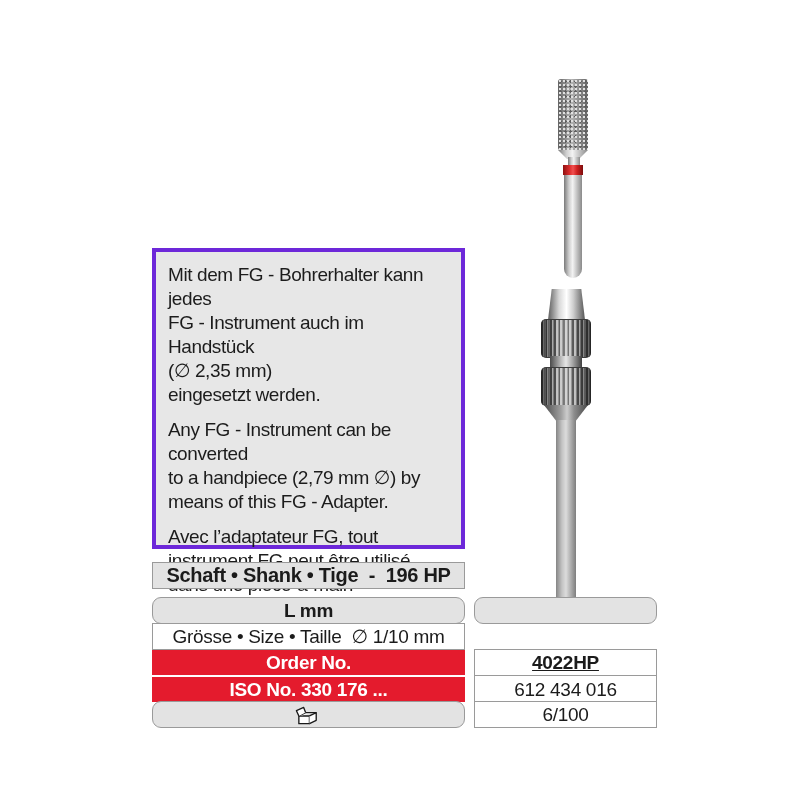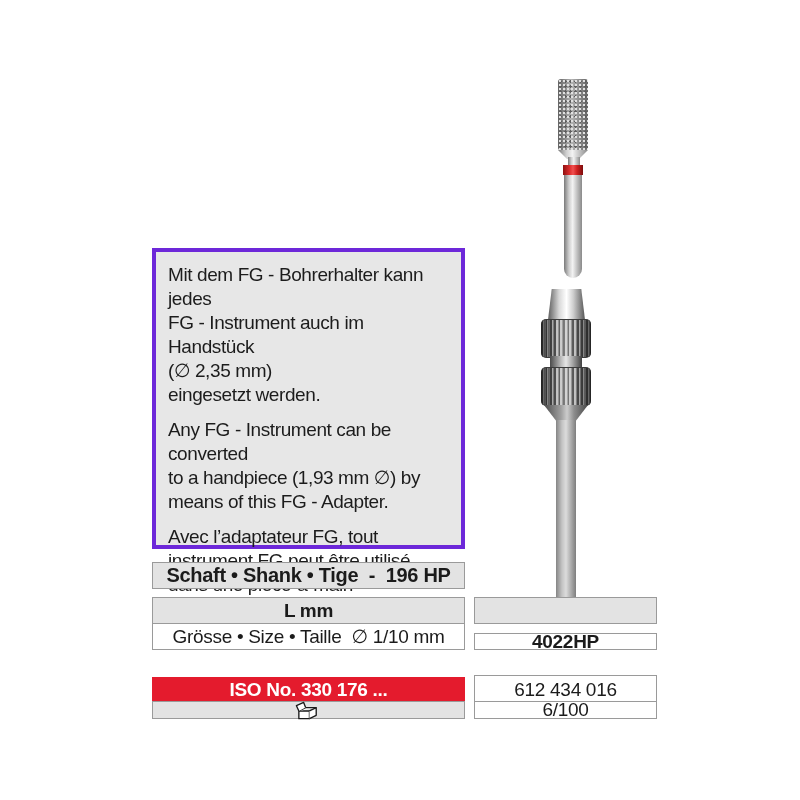--- a/index.html
+++ b/index.html
@@ -26,34 +26,34 @@
   }
   .shank-bar span{font-size:20px;font-weight:bold;letter-spacing:-0.3px;white-space:pre;}
   
   .cell{
     position:absolute;box-sizing:border-box;border:1px solid #9a9a9a;
     display:flex;align-items:center;justify-content:center;
     font-size:19px;letter-spacing:-0.3px;background:#ffffff;
   }
   .col-l{left:152px;width:313px;}
   .col-r{left:474px;width:183px;}
-  .gray{background:#e3e3e3;}
+  .gray{background:#e3e3e3;border-radius:9px;}
   .bold{font-weight:bold;}
   .red-cell{
     background:#e41b2d;border:none;color:#ffffff;font-weight:bold;
   }
   .ws-pre{white-space:pre;}
   
   .r0{top:597px;height:27px;}
   .r1{top:623px;height:27px;align-items:center;}
   .r2l{top:650px;height:25px;}      
-  .r2r{top:633px;height:17px;}
+  .r2r{top:649px;height:27px;text-decoration:underline;}
   .r3l{top:677px;height:25px;}      
   .r3r{top:675px;height:29px;text-align:center;}
-  .r4{top:701px;height:18px;}
+  .r4{top:701px;height:27px;}
   
   .metal-v{ background:linear-gradient(90deg,#7a7a7a 0%,#cfcfcf 28%,#f3f3f3 48%,#d6d6d6 62%,#8a8a8a 100%); }
   .bur-head{
     position:absolute;left:558px;top:79px;width:30px;height:71px;
     background-color:#9a9a9a;
     background-image:
       radial-gradient(#e2e2e2 1px,transparent 1.3px),
       radial-gradient(#5f5f5f 1px,transparent 1.3px),
       linear-gradient(90deg,rgba(0,0,0,.35),rgba(255,255,255,.25) 45%,rgba(0,0,0,.35));
     background-size:4px 4px,5px 5px,100% 100%;
@@ -122,41 +122,44 @@
     <div class="adp-taper"></div>
     <div class="adp-shaft"></div>
   </div>
 
   <div class="textbox">
     <p class="para">Mit dem FG - Bohrerhalter kann jedes
 FG - Instrument auch im Handstück
 (∅ 2,35 mm)
 eingesetzt werden.</p>
     <p class="para">Any FG - Instrument can be converted
-to a handpiece (1,93 mm ∅) by
+to a handpiece (2,79 mm ∅) by
 means of this FG - Adapter.</p>
     <p class="para">Avec l’adaptateur FG, tout
 instrument FG peut être utilisé
 dans une pièce-à-main
 ( ∅ 2,35mm).</p>
   </div>
 
   <div class="shank-bar">
     <span>Schaft • Shank • Tige  -  196 HP</span>
   </div>
 
   <div class="cell col-l r0 gray bold">
     <span>L mm</span>
   </div>
   <div class="cell col-r r0 gray"></div>
 
   <div class="cell col-l r1">
     <span class="ws-pre">Grösse • Size • Taille  ∅ 1/10 mm</span>
   </div>
 
+  <div class="cell col-l r2l red-cell">
+    <span>Order No.</span>
+  </div>
   <div class="cell col-r r2r bold">
     <span>4022HP</span>
   </div>
 
   <div class="cell col-l r3l red-cell">
     <span>ISO No. 330 176 ...</span>
   </div>
   <div class="cell col-r r3r">
     <span>612 434 016</span>
   </div>

